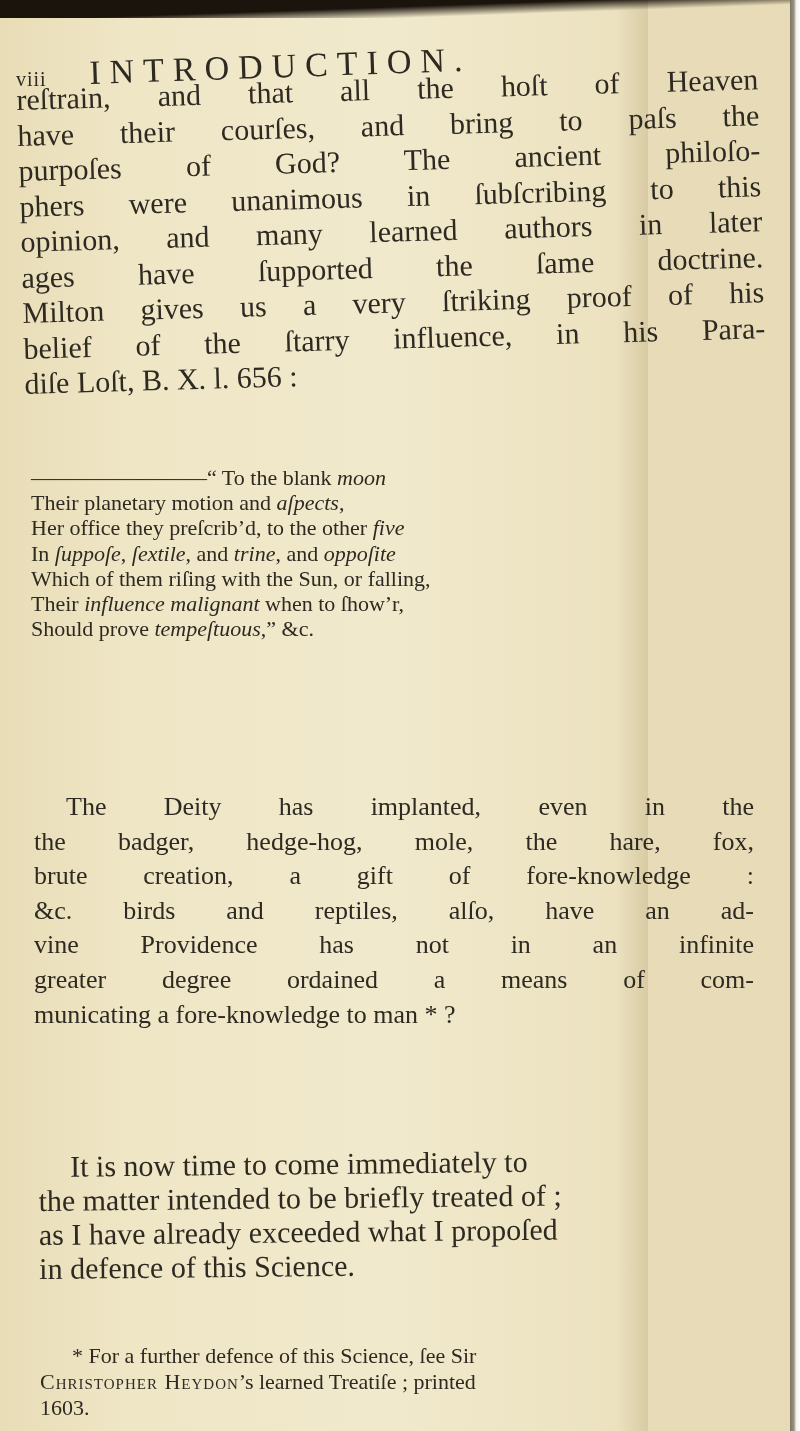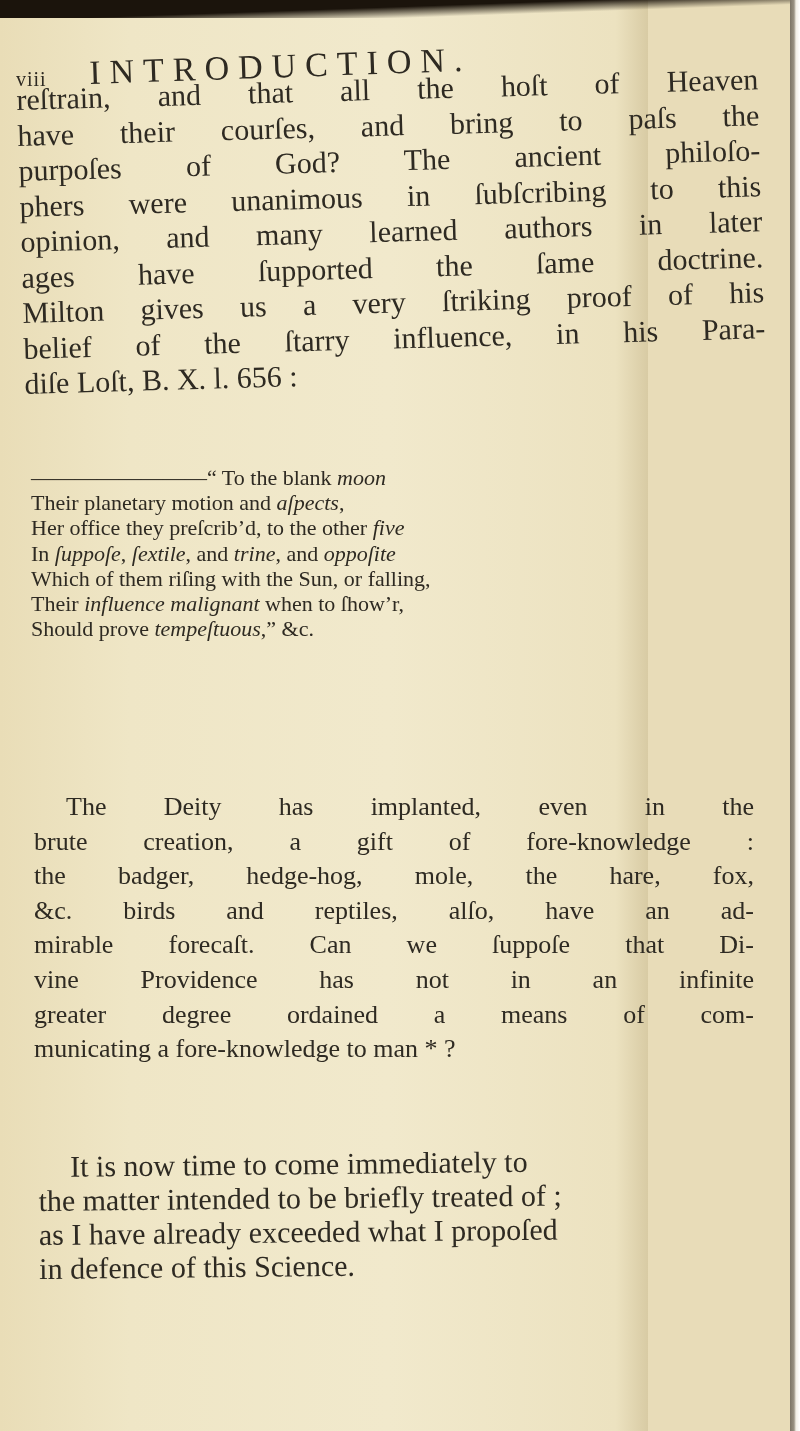--- a/index.html
+++ b/index.html
@@ -78,31 +78,35 @@
     <span class="line"><span>Their planetary motion and </span><i>aſpects</i><span>,</span></span>
     <span class="line"><span>Her office they preſcrib’d, to the other </span><i>five</i></span>
     <span class="line"><span>In </span><i>ſuppoſe</i><span>, </span><i>ſextile</i><span>, and </span><i>trine</i><span>, and </span><i>oppoſite</i></span>
     <span class="line"><span>Which of them riſing with the Sun, or falling,</span></span>
     <span class="line"><span>Their </span><i>influence malignant</i><span> when to ſhow’r,</span></span>
     <span class="line"><span>Should prove </span><i>tempeſtuous</i><span>,” &amp;c.</span></span>
   </div>
 
   <div class="text body2">
     <span class="line indent">The Deity has implanted, even in the</span>
+    <span class="line">the badger, hedge-hog, mole, the hare, fox,</span>
     <span class="line">brute creation, a gift of fore-knowledge :</span>
-    <span class="line">the badger, hedge-hog, mole, the hare, fox,</span>
     <span class="line">&amp;c. birds and reptiles, alſo, have an ad-</span>
-    <span class="line">mirable forecaſt. Can we ſuppoſe that Di-</span>
     <span class="line">vine Providence has not in an infinite</span>
     <span class="line">greater degree ordained a means of com-</span>
     <span class="line" style="text-align:center;text-align-last:left;">municating a fore-knowledge to man * ?</span>
   </div>
 
   <div class="text body3">
     <span class="line indent">It is now time to come immediately to</span>
     <span class="line">the matter intended to be briefly treated of ;</span>
     <span class="line">as I have already exceeded what I propoſed</span>
     <span class="line">in defence of this Science.</span>
   </div>
 
+  <div class="text footnote">
+    <span class="line indent">* For a further defence of this Science, ſee Sir</span>
+    <span class="line"><span class="sc">Christopher Heydon</span><span>’s learned Treatiſe ; printed</span></span>
+    <span class="line">1603.</span>
+  </div>
 </div>
 
 <div class="right-edge"></div>
 
 </body></html>

